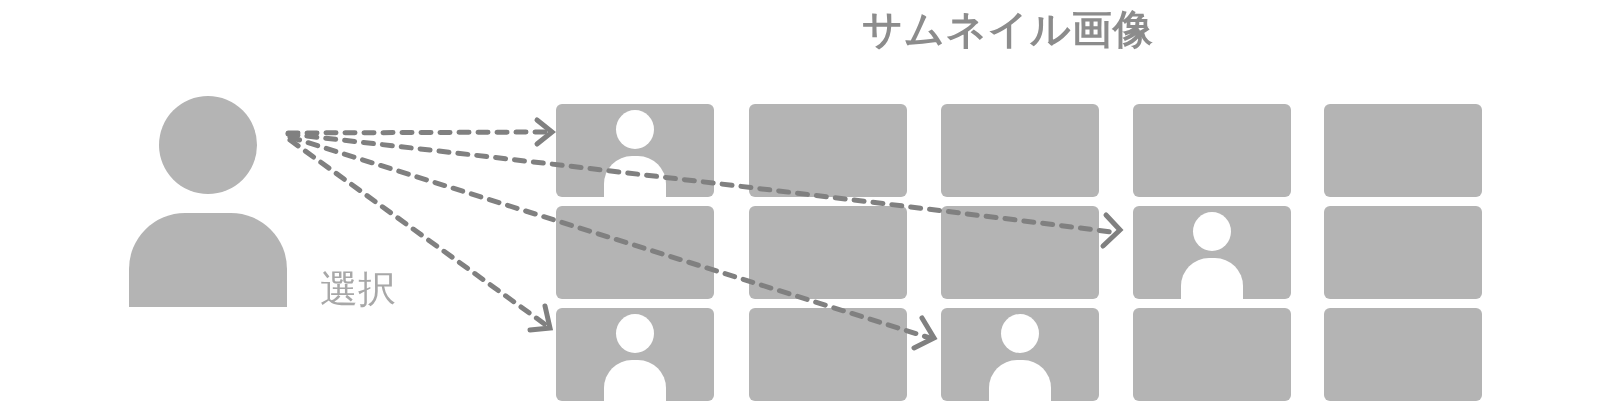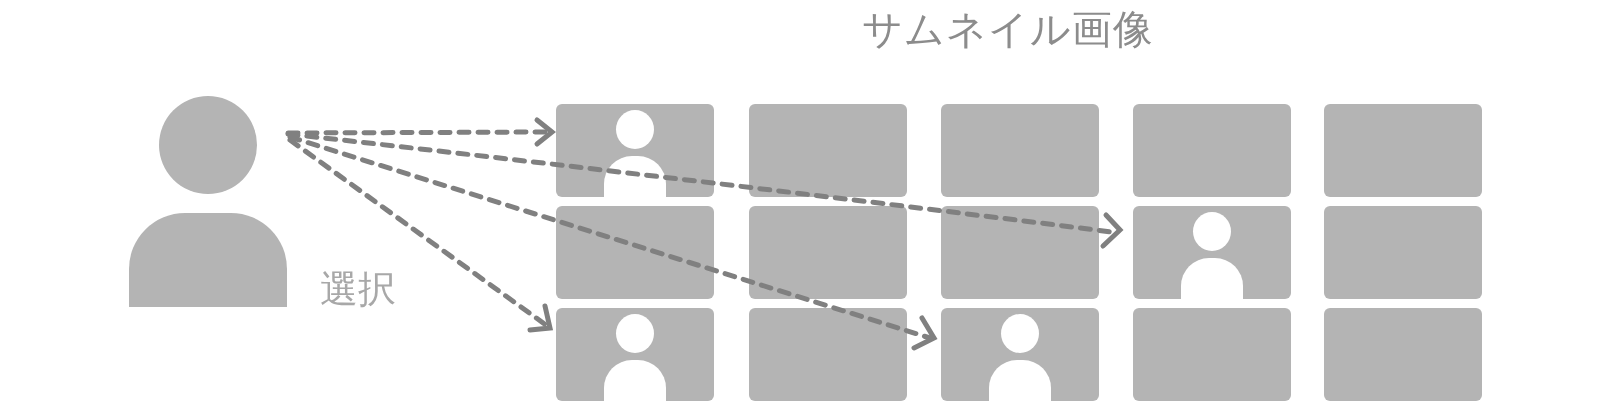--- a/index.html
+++ b/index.html
@@ -1,19 +1,19 @@
 <!DOCTYPE html>
 <html><head>
 <meta charset="utf-8">
 <style>
   html, body { margin:0; padding:0; background:#ffffff; }
   body { width:1610px; height:406px; position:relative; overflow:hidden;
          font-family:"DejaVu Sans", sans-serif; }
   .title { position:absolute; left:862px; top:2px; font-size:40px; color:#8c8c8c;
-           letter-spacing:1px; white-space:nowrap; }
+           letter-spacing:1px; white-space:nowrap;font-weight:bold; }
   .select-label { position:absolute; left:320px; top:264px; font-size:38px; color:#a8a8a8;
                   white-space:nowrap; }
   .user-head { position:absolute; left:159px; top:96px; width:98px; height:98px;
                border-radius:50%; background:#b4b4b4; }
   .user-body { position:absolute; left:129px; top:213px; width:158px; height:94px;
                background:#b4b4b4; border-radius:56px 56px 0 0; }
   .tile { position:absolute; width:158px; height:93px; background:#b4b4b4; border-radius:6px; overflow:hidden; }
   .tile .p-head { position:absolute; left:60px; top:6px; width:38px; height:39px; border-radius:50%; background:#fff; }
   .tile .p-body { position:absolute; left:48px; top:52px; width:62px; height:41px; background:#fff;
                   border-radius:28px 28px 0 0; }

